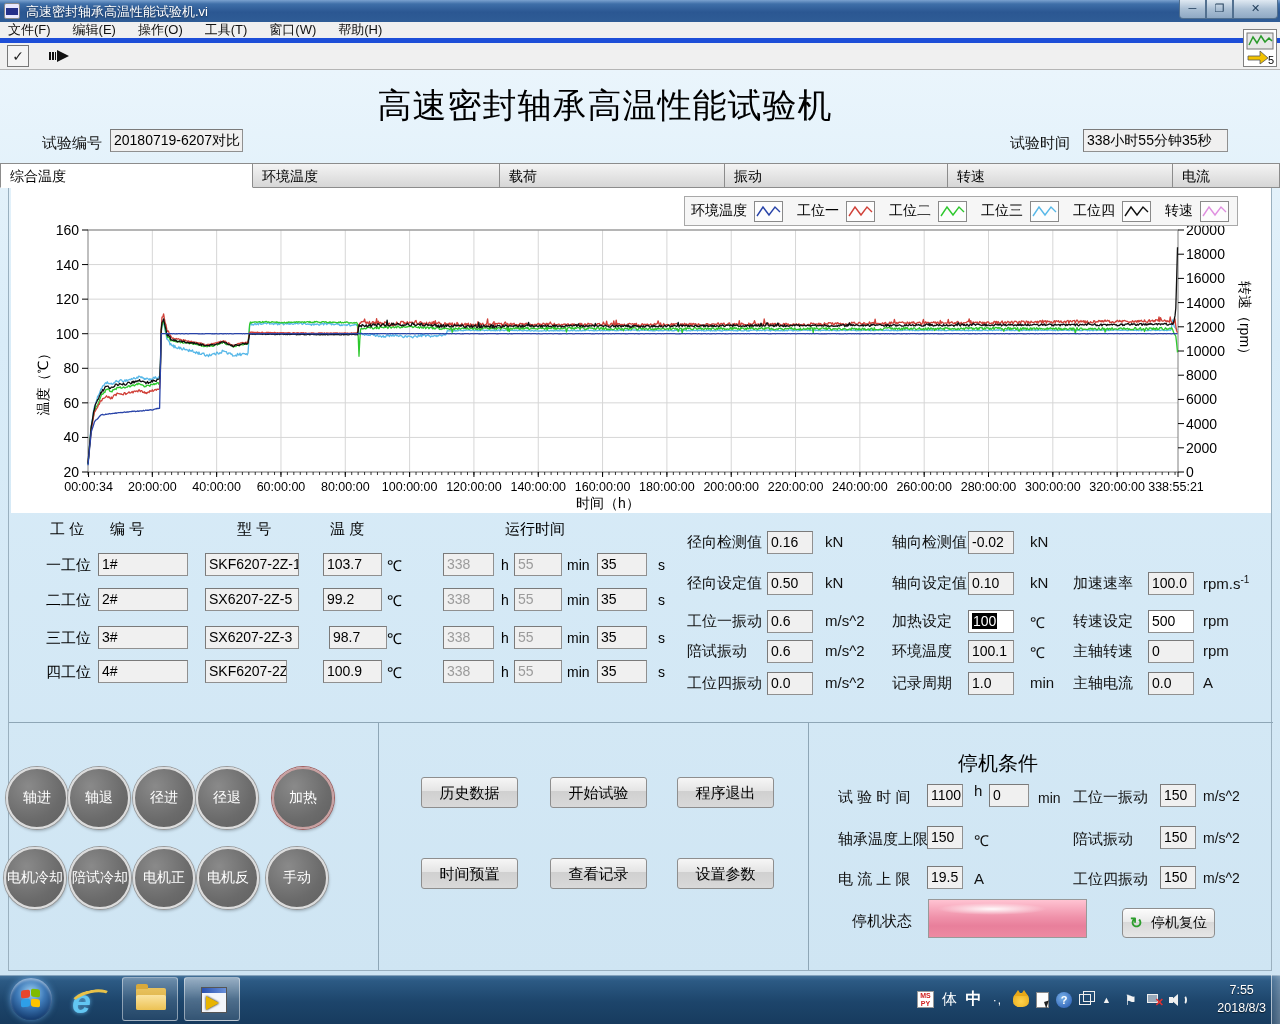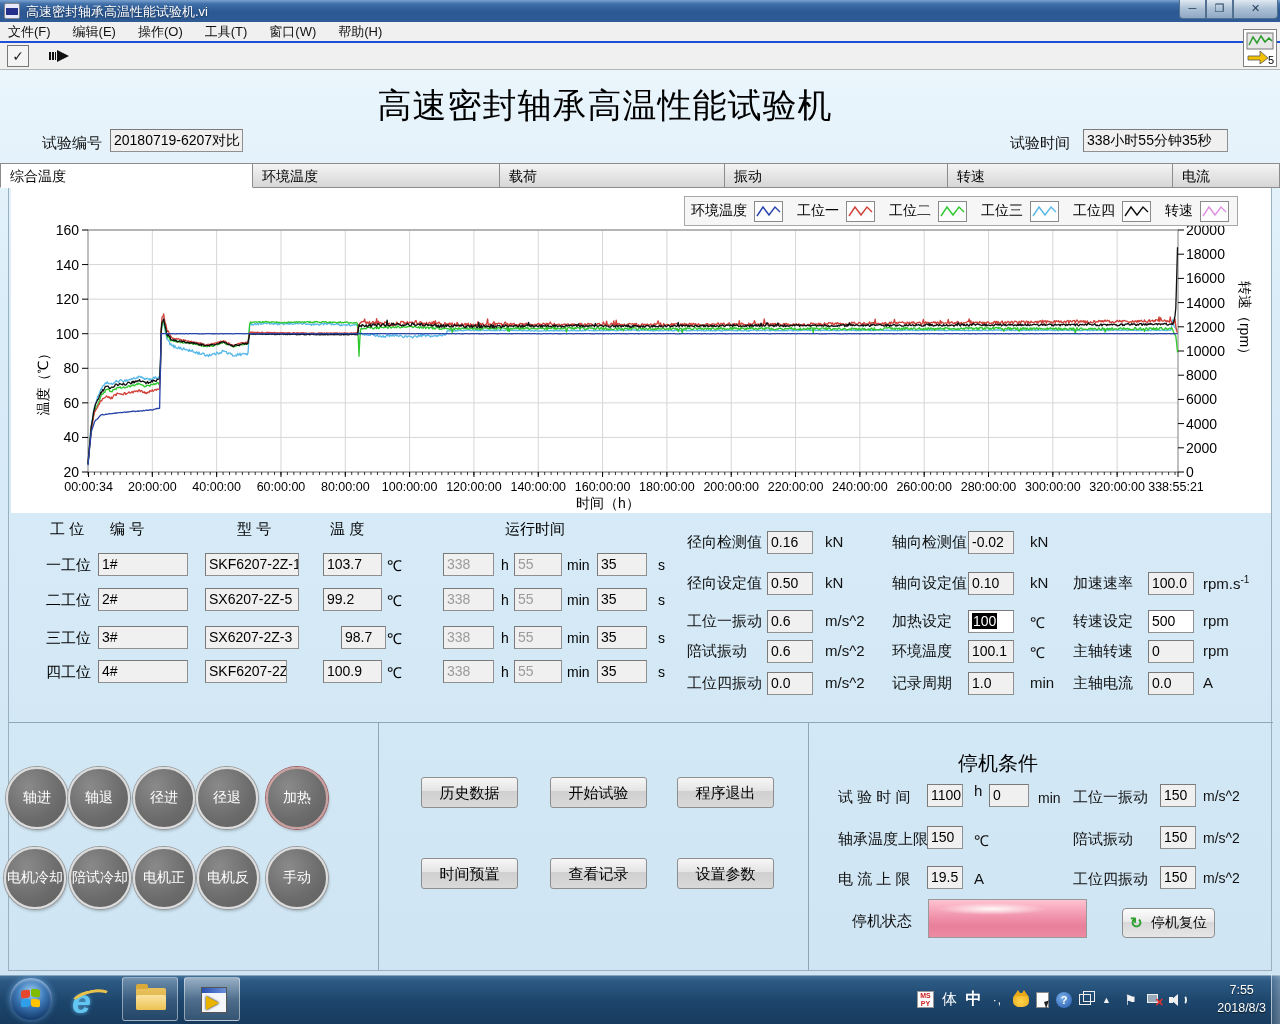--- a/index.html
+++ b/index.html
@@ -7,21 +7,21 @@
 body{position:relative;background:#d2e7f4}
 .abs{position:absolute}
 #titlebar{position:absolute;left:0;top:0;width:1280px;height:22px;background:linear-gradient(180deg,#7ba2cf 0%,#3f6fa8 18%,#2b5792 55%,#2f5c96 100%);color:#fff;font-size:13px}
 #title-icon{position:absolute;left:4px;top:3px;width:16px;height:16px;background:#e8e8ff;border:1px solid #888;border-radius:2px;overflow:hidden}
 #title-icon div{position:absolute;left:1px;top:4px;width:12px;height:7px;background:#24308a}
 #title-text{position:absolute;left:26px;top:3px;text-shadow:0 1px 2px rgba(0,0,0,.5)}
 #winbtns{position:absolute;right:2px;top:0;height:19px;display:flex}
 .winbtn{width:27px;height:19px;background:linear-gradient(180deg,#dfe9f2,#aabfd4 50%,#8fa9c4);border:1px solid #52708f;border-top:none;color:#1d3a57;font-size:11px;text-align:center;line-height:17px}
 .winbtn.close{width:45px;border-bottom-right-radius:4px}
 .winbtn.min{border-bottom-left-radius:4px}
-#menubar{position:absolute;left:0;top:22px;width:1280px;height:21px;background:#f0f0f0;border-bottom:2px solid #1d4ed8;font-size:13px;color:#111;display:flex;align-items:center}
+#menubar{position:absolute;left:0;top:22px;width:1280px;height:21px;background:#f0f0f0;border-bottom:5px solid #1d4ed8;font-size:13px;color:#111;display:flex;align-items:center}
 #menubar span{padding:0 14px 0 8px}
 #toolbar{position:absolute;left:0;top:43px;width:1280px;height:27px;background:#f0f0f0;border-bottom:1px solid #b5b5b5}
 #chk-btn{position:absolute;left:7px;top:2px;width:22px;height:22px;border:1px solid #777;background:#f4f4f4;text-align:center;line-height:20px;font-size:14px;color:#222}
 #run-btn{position:absolute;left:47px;top:2px;width:26px;height:22px;background:#f0f0f0;text-align:center}
 .run-arrow{position:absolute;left:4px;top:5px;width:0;height:0;border-left:12px solid #111;border-top:6px solid transparent;border-bottom:6px solid transparent;margin-left:6px}
 .run-bars{position:absolute;left:2px;top:7px;width:7px;height:8px;background:repeating-linear-gradient(90deg,#111 0 2px,#f0f0f0 2px 3px)}
 #vi-icon{position:absolute;right:3px;top:-14px;width:34px;height:38px;background:#fff;border:1px solid #808080;z-index:5}
 #vi-icon .num{position:absolute;right:2px;bottom:0;font-size:11px;color:#000}
 #panel{position:absolute;left:0;top:70px;width:1280px;height:905px;background:linear-gradient(180deg,#eaf5fc 0%,#d9ecf8 30%,#cfe5f3 100%)}
 #main-title{position:absolute;left:0;top:13px;width:1210px;text-align:center;font-size:34px;color:#000;letter-spacing:1px}
@@ -504,21 +504,21 @@
     <div class="rowlab" style="left:387px;top:590px">℃</div>
     <div class="fld dim" style="left:443px;top:588px;width:51px">338</div>
     <div class="rowlab" style="left:501px;top:592px;font-size:14px">h</div>
     <div class="fld dim" style="left:514px;top:588px;width:48px">55</div>
     <div class="rowlab" style="left:567px;top:592px;font-size:14px">min</div>
     <div class="fld" style="left:597px;top:588px;width:50px">35</div>
     <div class="rowlab" style="left:658px;top:592px;font-size:14px">s</div>
     <div class="rowlab" style="left:46px;top:629px">三工位</div>
     <div class="fld" style="left:98px;top:626px;width:90px">3#</div>
     <div class="fld" style="left:205px;top:626px;width:94px">SX6207-2Z-3</div>
-    <div class="fld" style="left:341px;top:626px;width:45px">98.7</div>
+    <div class="fld" style="left:329px;top:626px;width:58px">98.7</div>
     <div class="rowlab" style="left:387px;top:628px">℃</div>
     <div class="fld dim" style="left:443px;top:626px;width:51px">338</div>
     <div class="rowlab" style="left:501px;top:630px;font-size:14px">h</div>
     <div class="fld dim" style="left:514px;top:626px;width:48px">55</div>
     <div class="rowlab" style="left:567px;top:630px;font-size:14px">min</div>
     <div class="fld" style="left:597px;top:626px;width:50px">35</div>
     <div class="rowlab" style="left:658px;top:630px;font-size:14px">s</div>
     <div class="rowlab" style="left:46px;top:663px">四工位</div>
     <div class="fld" style="left:98px;top:660px;width:90px">4#</div>
     <div class="fld" style="left:205px;top:660px;width:82px">SKF6207-2Z-4</div>
@@ -575,21 +575,21 @@
     <div class="cap" style="left:1073px;top:674px">主轴电流</div>
     <div class="fld" style="left:1148px;top:672px;width:46px">0.0</div>
     <div class="cap" style="left:1203px;top:674px">A</div>
   </div>
 
 <div id="controls">
     <div class="rbtn" style="left:6px;top:767px">轴进</div>
     <div class="rbtn" style="left:68px;top:767px">轴退</div>
     <div class="rbtn" style="left:133px;top:767px">径进</div>
     <div class="rbtn" style="left:196px;top:767px">径退</div>
-    <div class="rbtn heat" style="left:266px;top:767px">加热</div>
+    <div class="rbtn heat" style="left:272px;top:767px">加热</div>
     <div class="rbtn" style="left:4px;top:847px">电机冷却</div>
     <div class="rbtn" style="left:69px;top:847px">陪试冷却</div>
     <div class="rbtn" style="left:133px;top:847px">电机正</div>
     <div class="rbtn" style="left:197px;top:847px">电机反</div>
     <div class="rbtn" style="left:266px;top:847px">手动</div>
     <div class="abtn" style="left:421px;top:777px">历史数据</div>
     <div class="abtn" style="left:550px;top:777px">开始试验</div>
     <div class="abtn" style="left:677px;top:777px">程序退出</div>
     <div class="abtn" style="left:421px;top:858px">时间预置</div>
     <div class="abtn" style="left:550px;top:858px">查看记录</div>

